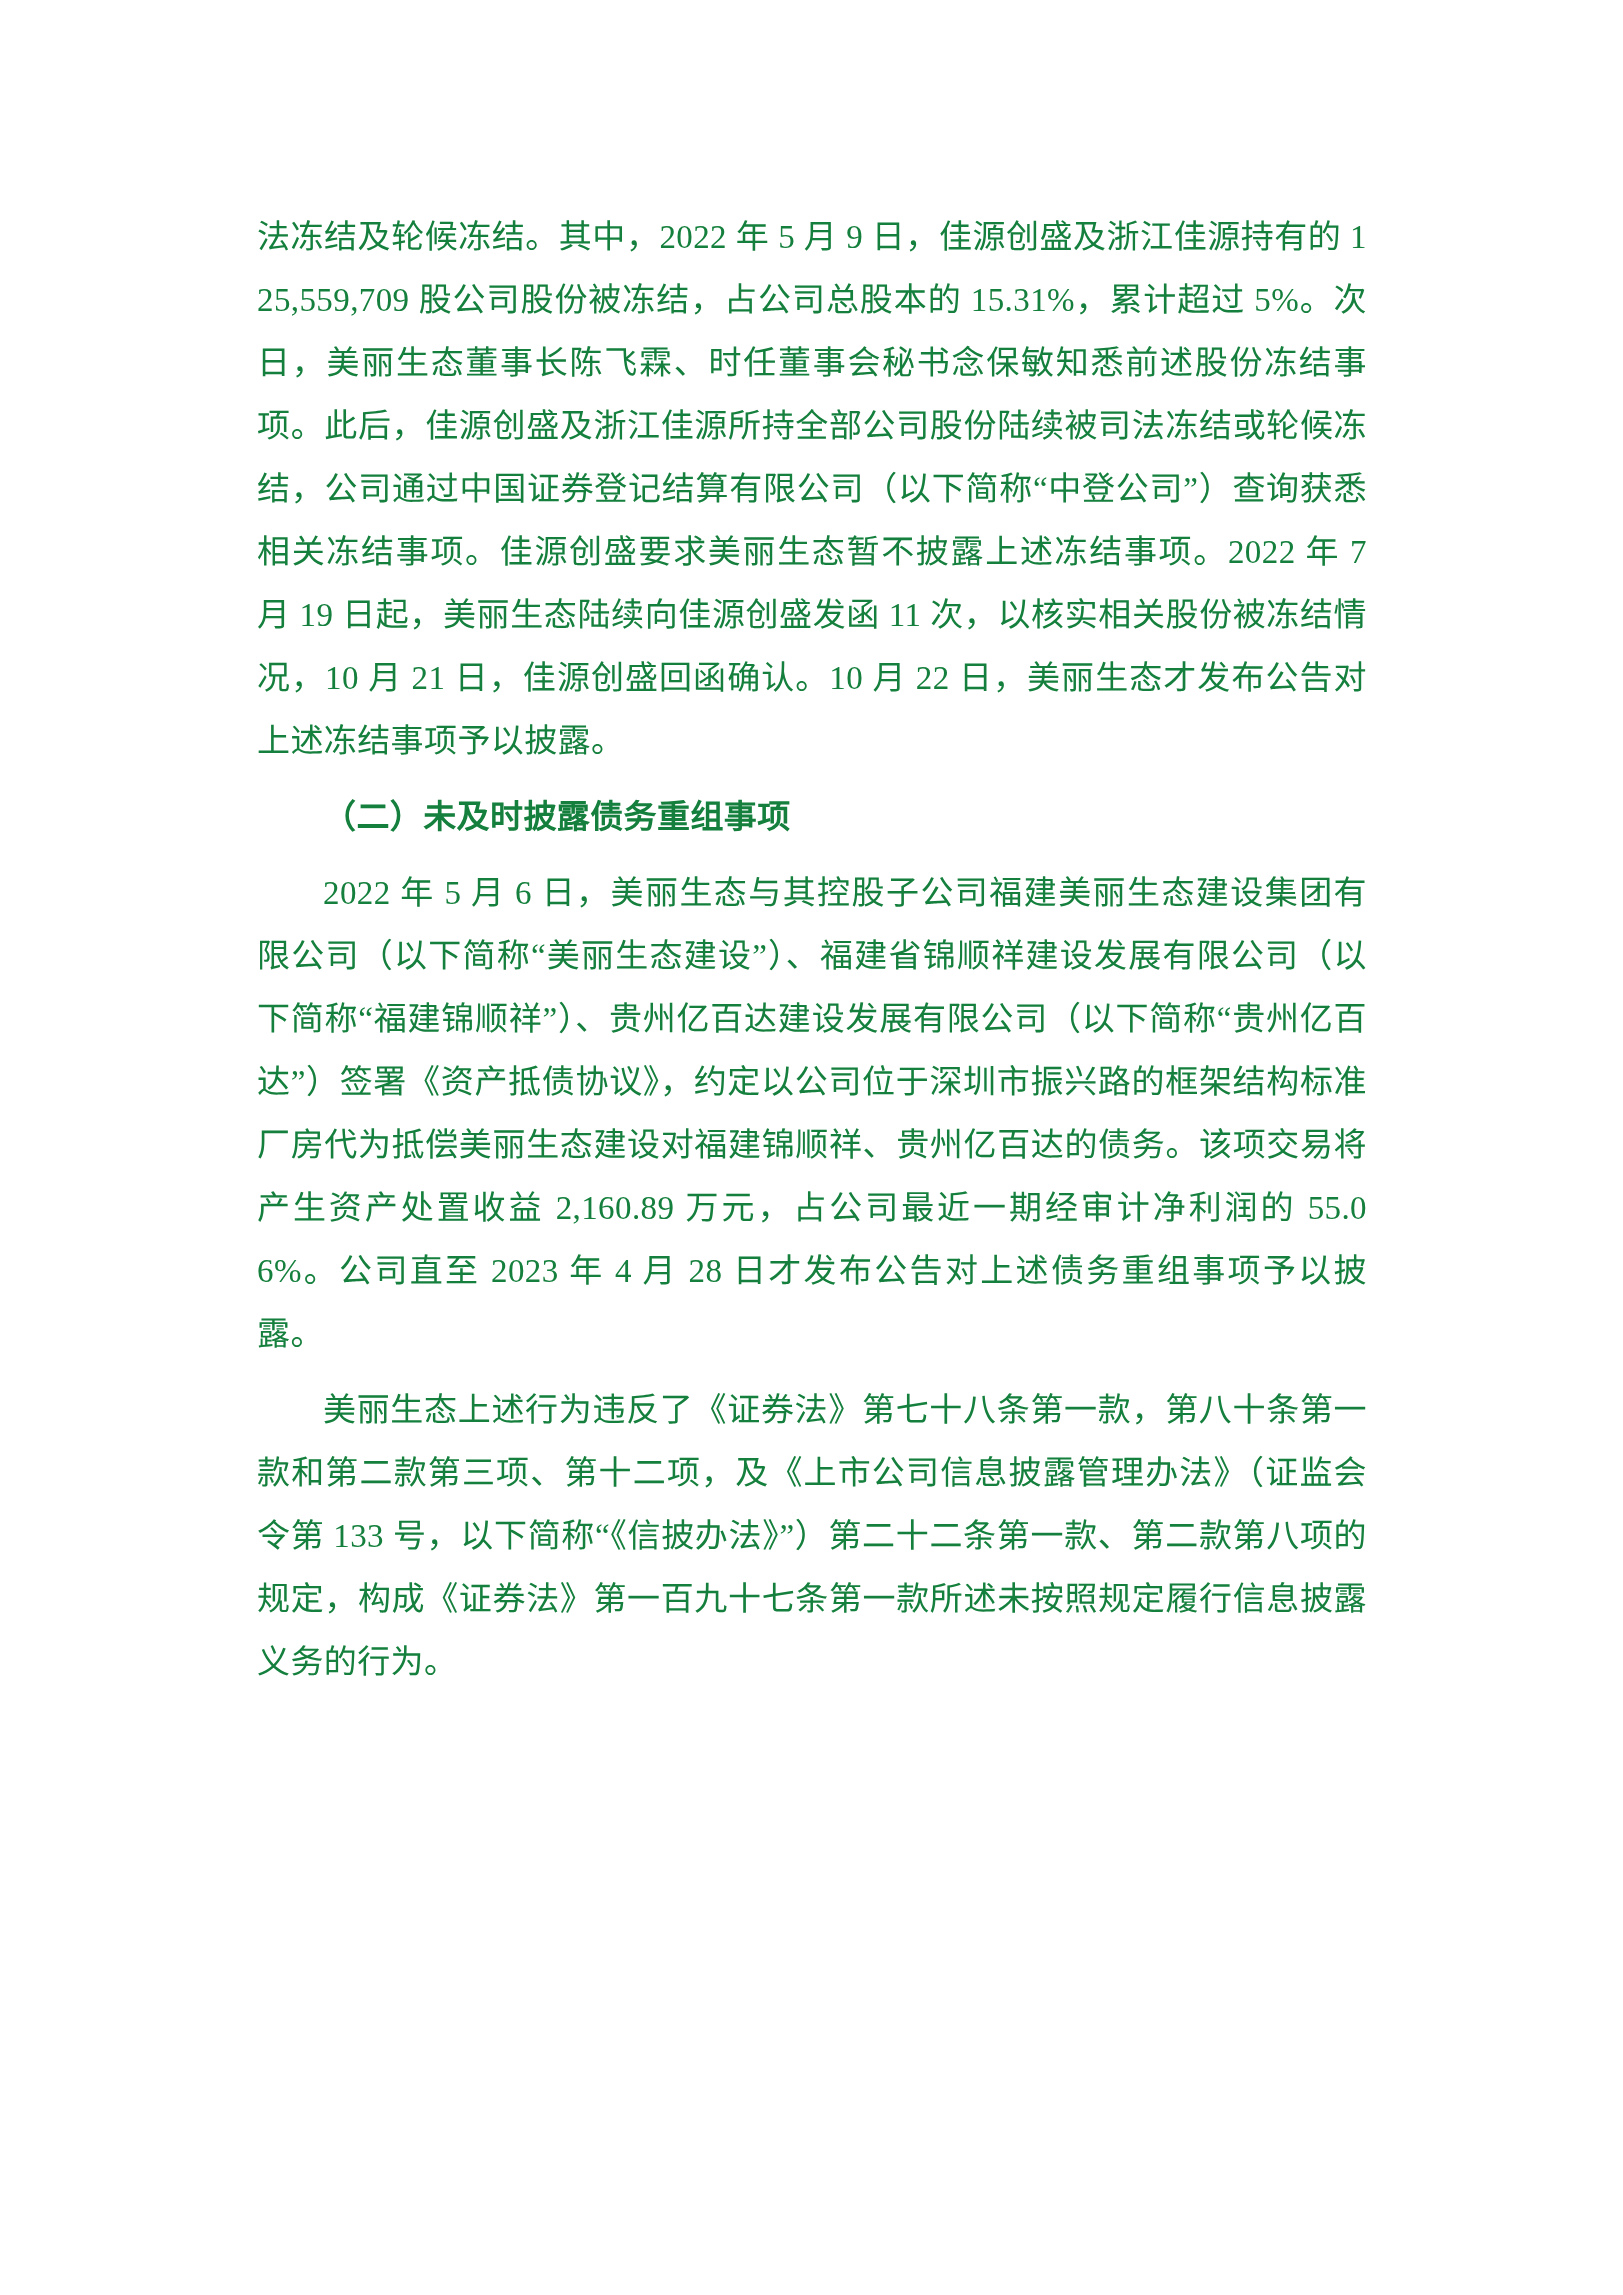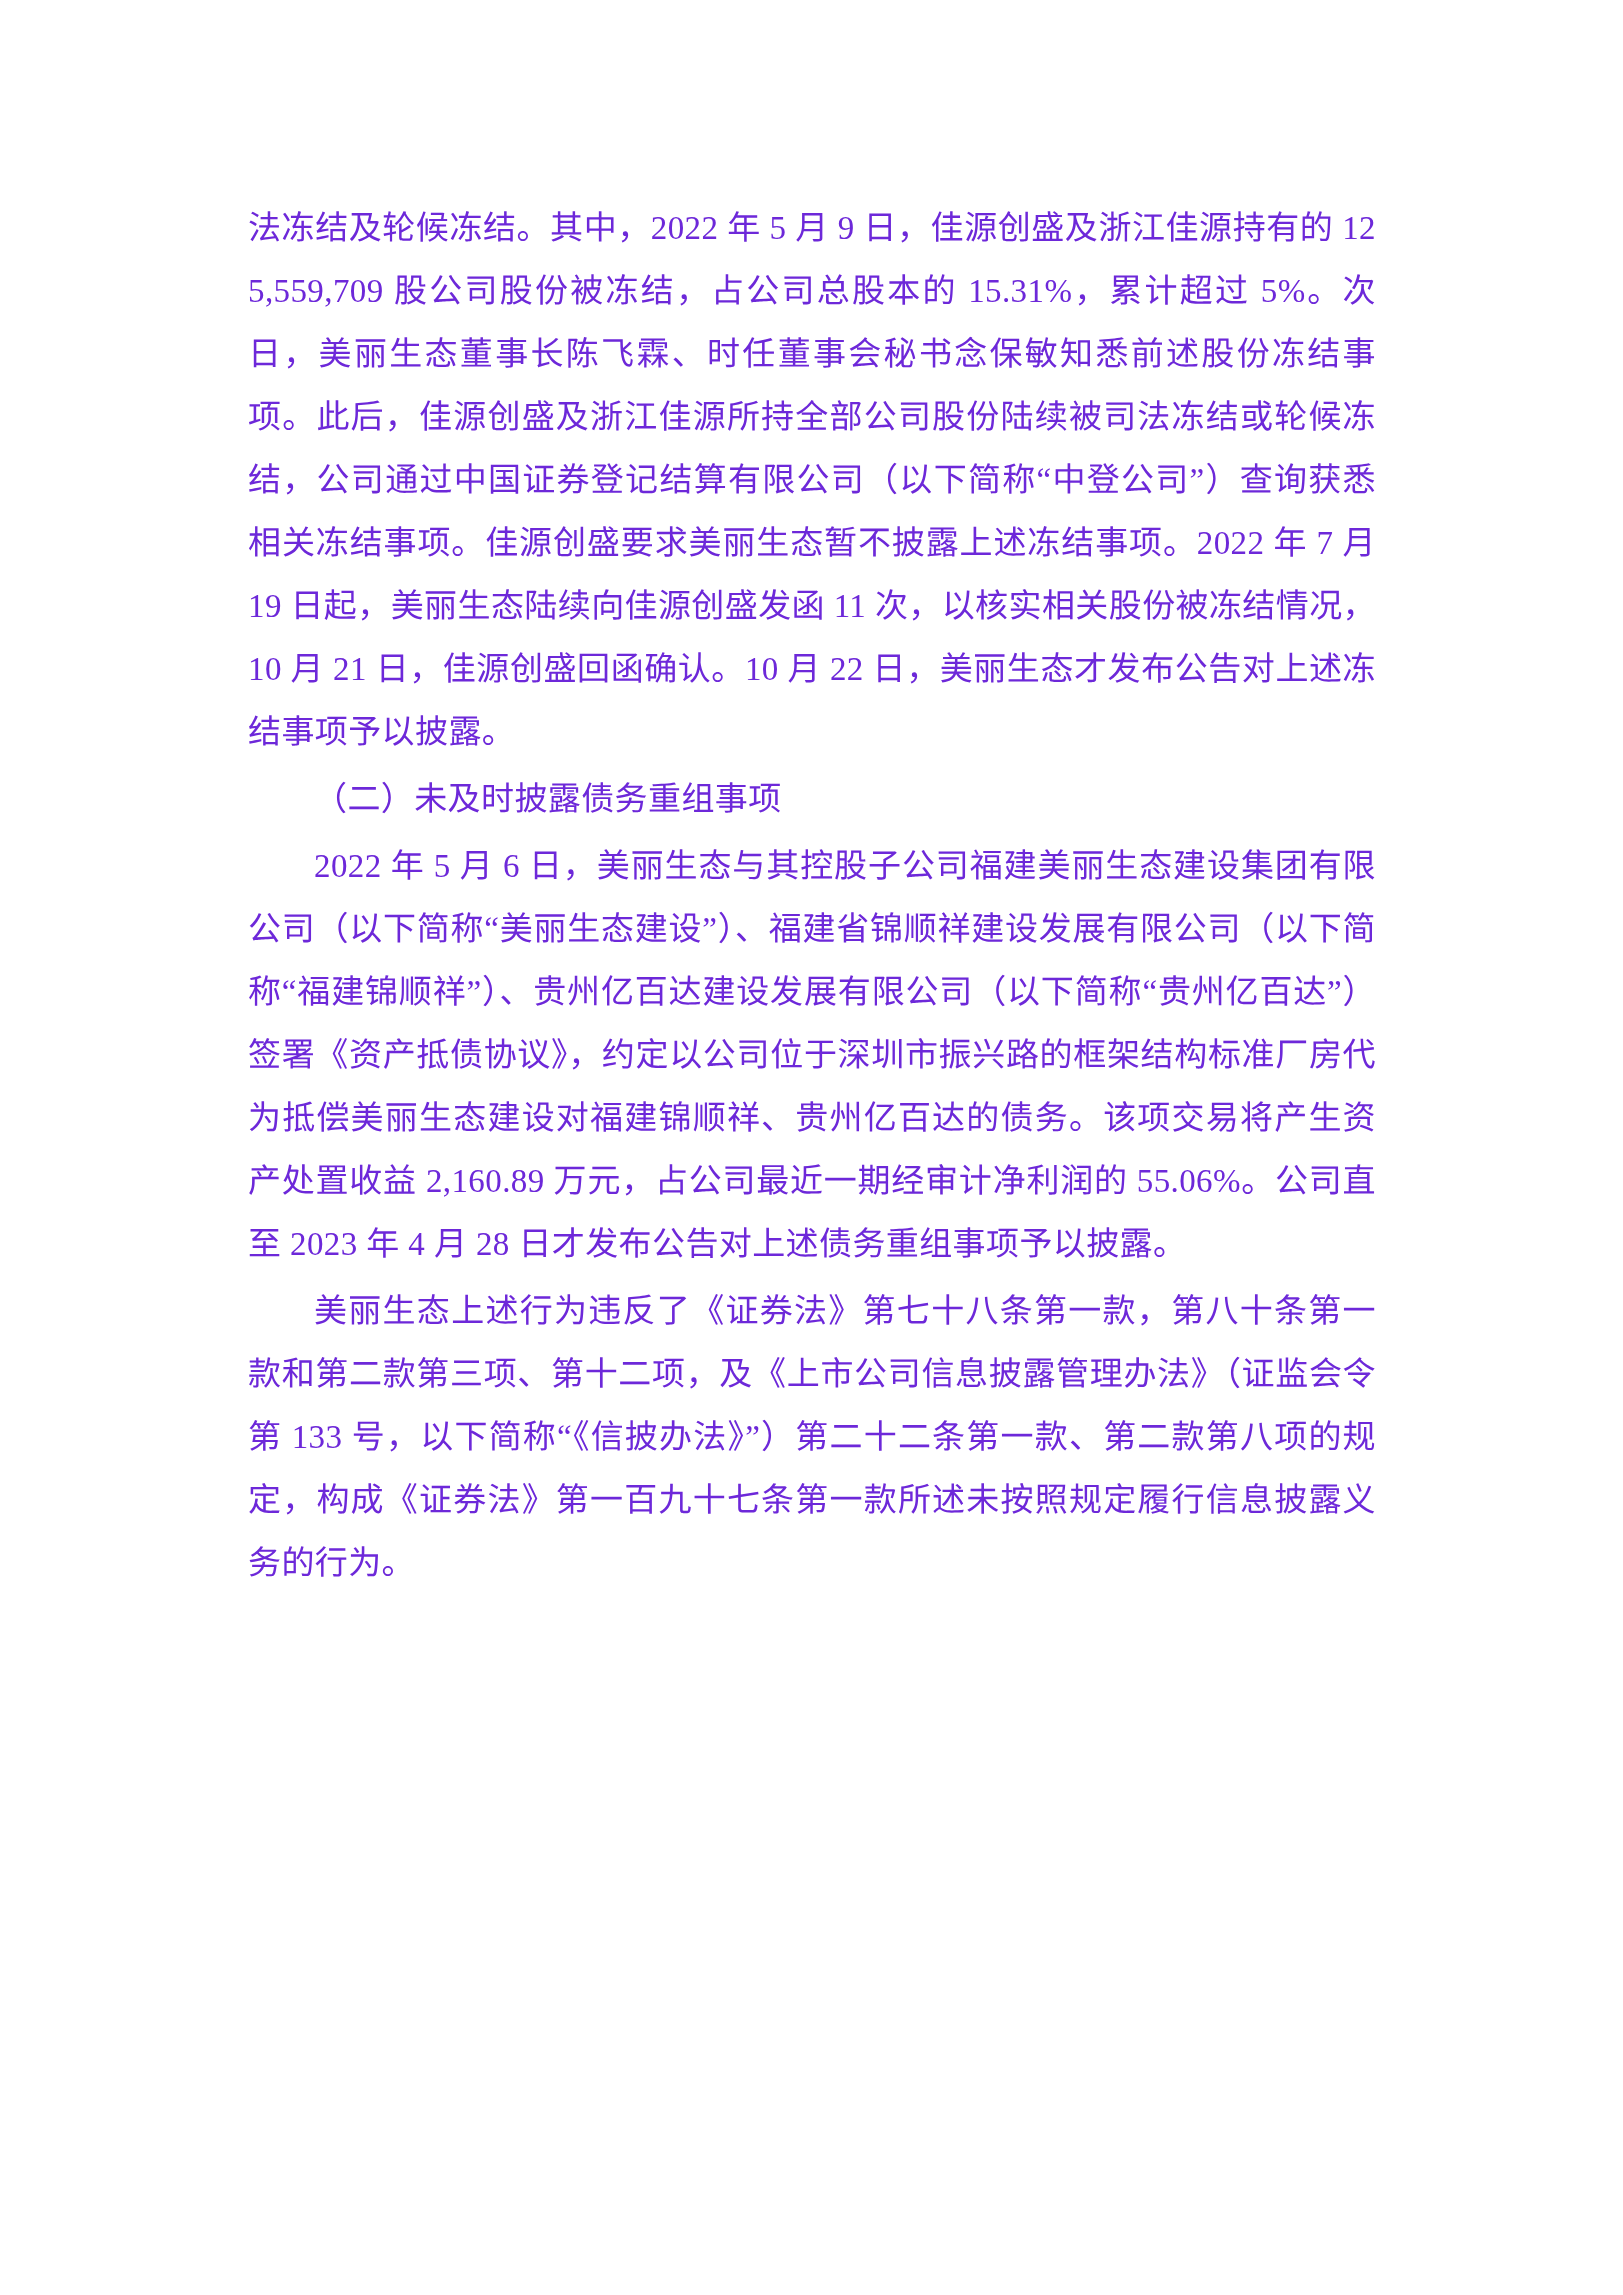--- a/index.html
+++ b/index.html
@@ -14,39 +14,39 @@
     margin: 0 auto;
     background: #ffffff;
     box-sizing: border-box;
     padding: 193px 243px 0 244px;
     overflow: hidden;
   }
   .content {
     width: 100%;
   }
   .content p {
-    margin: 4px;
+    margin: 13px;
     padding: 0;
     font-family: "Liberation Serif", "DejaVu Serif", serif;
     font-size: 33px;
     line-height: 63px;
-    color: #6d28d9;
+    color: #15803d;
     text-align: justify;
     letter-spacing: 0.4px;
     word-break: break-all;
   }
   .content p.para-continuation {
     text-indent: 0;
   }
   .content p.para-body {
     text-indent: 2em;
   }
   .content p.para-heading {
     text-indent: 2em;
-    font-weight: 400;
+    font-weight: 700;
   }
 </style>
 </head>
 <body>
 
 <div class="page">
   <div class="content">
     <p class="para-continuation">法冻结及轮候冻结。其中，2022 年 5 月 9 日，佳源创盛及浙江佳源持有的 125,559,709 股公司股份被冻结，占公司总股本的 15.31%，累计超过 5%。次日，美丽生态董事长陈飞霖、时任董事会秘书念保敏知悉前述股份冻结事项。此后，佳源创盛及浙江佳源所持全部公司股份陆续被司法冻结或轮候冻结，公司通过中国证券登记结算有限公司（以下简称“中登公司”）查询获悉相关冻结事项。佳源创盛要求美丽生态暂不披露上述冻结事项。2022 年 7 月 19 日起，美丽生态陆续向佳源创盛发函 11 次，以核实相关股份被冻结情况，10 月 21 日，佳源创盛回函确认。10 月 22 日，美丽生态才发布公告对上述冻结事项予以披露。</p>
     <p class="para-heading">（二）未及时披露债务重组事项</p>
     <p class="para-body">2022 年 5 月 6 日，美丽生态与其控股子公司福建美丽生态建设集团有限公司（以下简称“美丽生态建设”）、福建省锦顺祥建设发展有限公司（以下简称“福建锦顺祥”）、贵州亿百达建设发展有限公司（以下简称“贵州亿百达”）签署《资产抵债协议》，约定以公司位于深圳市振兴路的框架结构标准厂房代为抵偿美丽生态建设对福建锦顺祥、贵州亿百达的债务。该项交易将产生资产处置收益 2,160.89 万元，占公司最近一期经审计净利润的 55.06%。公司直至 2023 年 4 月 28 日才发布公告对上述债务重组事项予以披露。</p>

